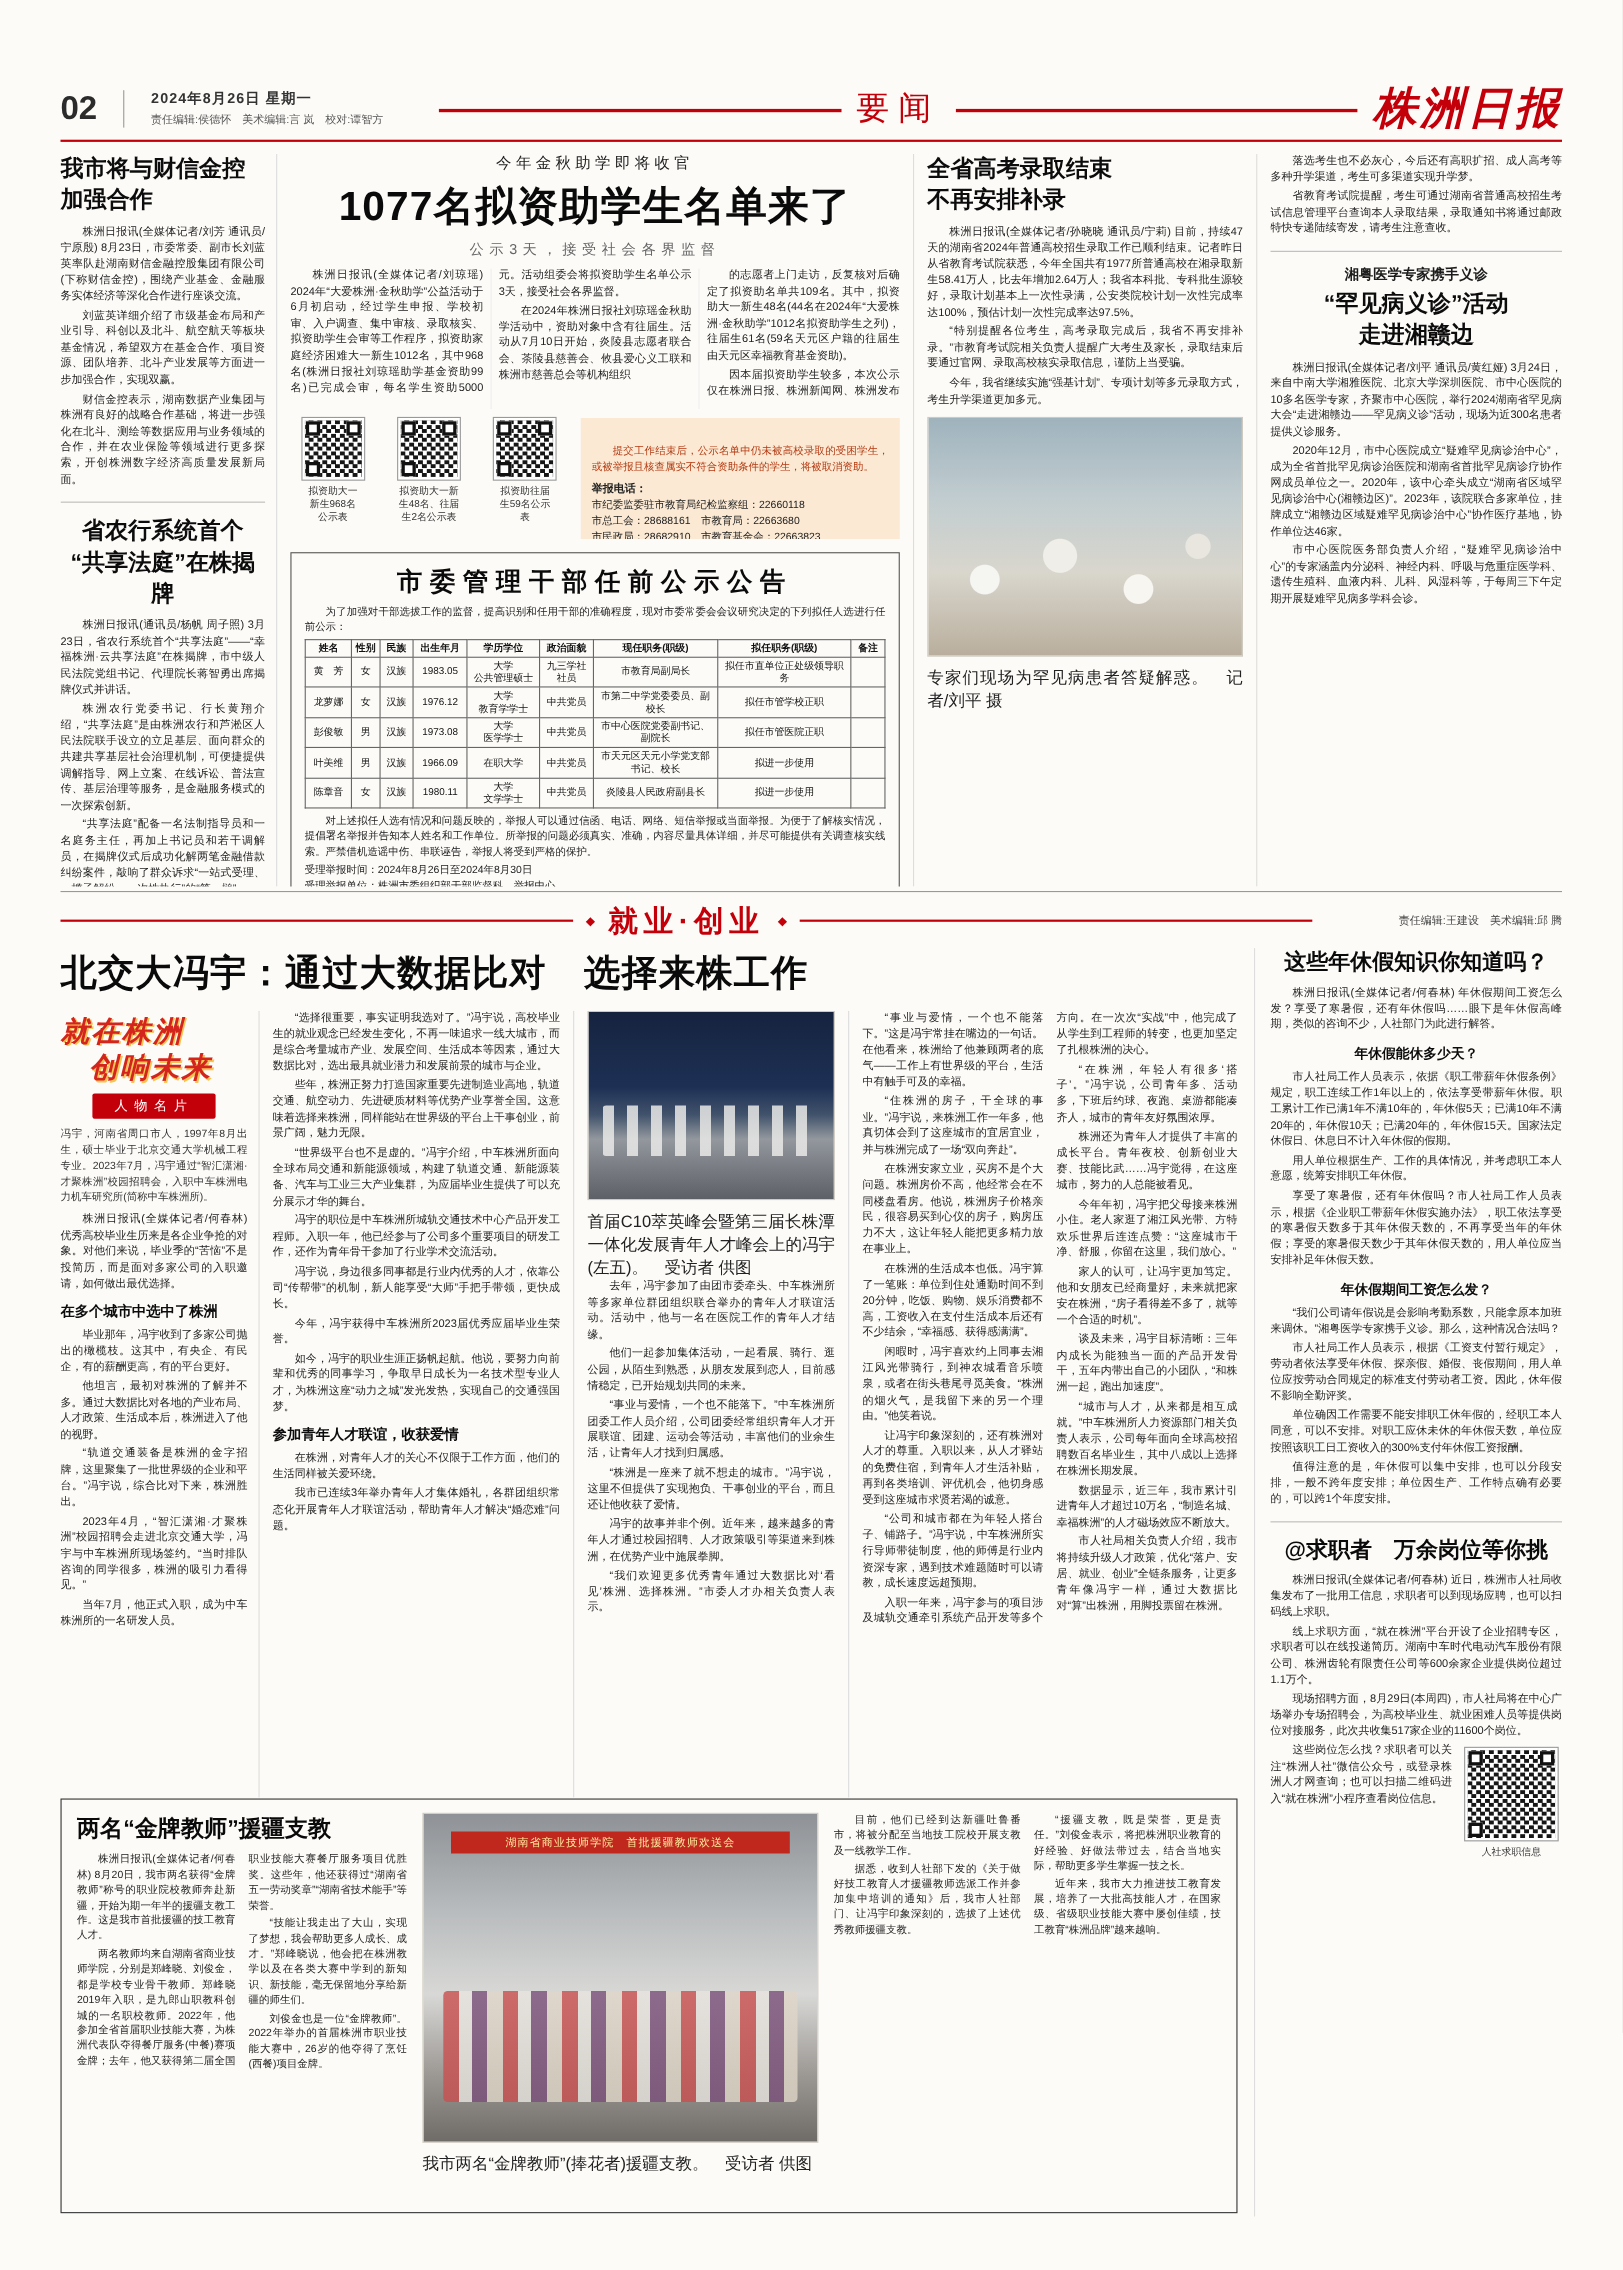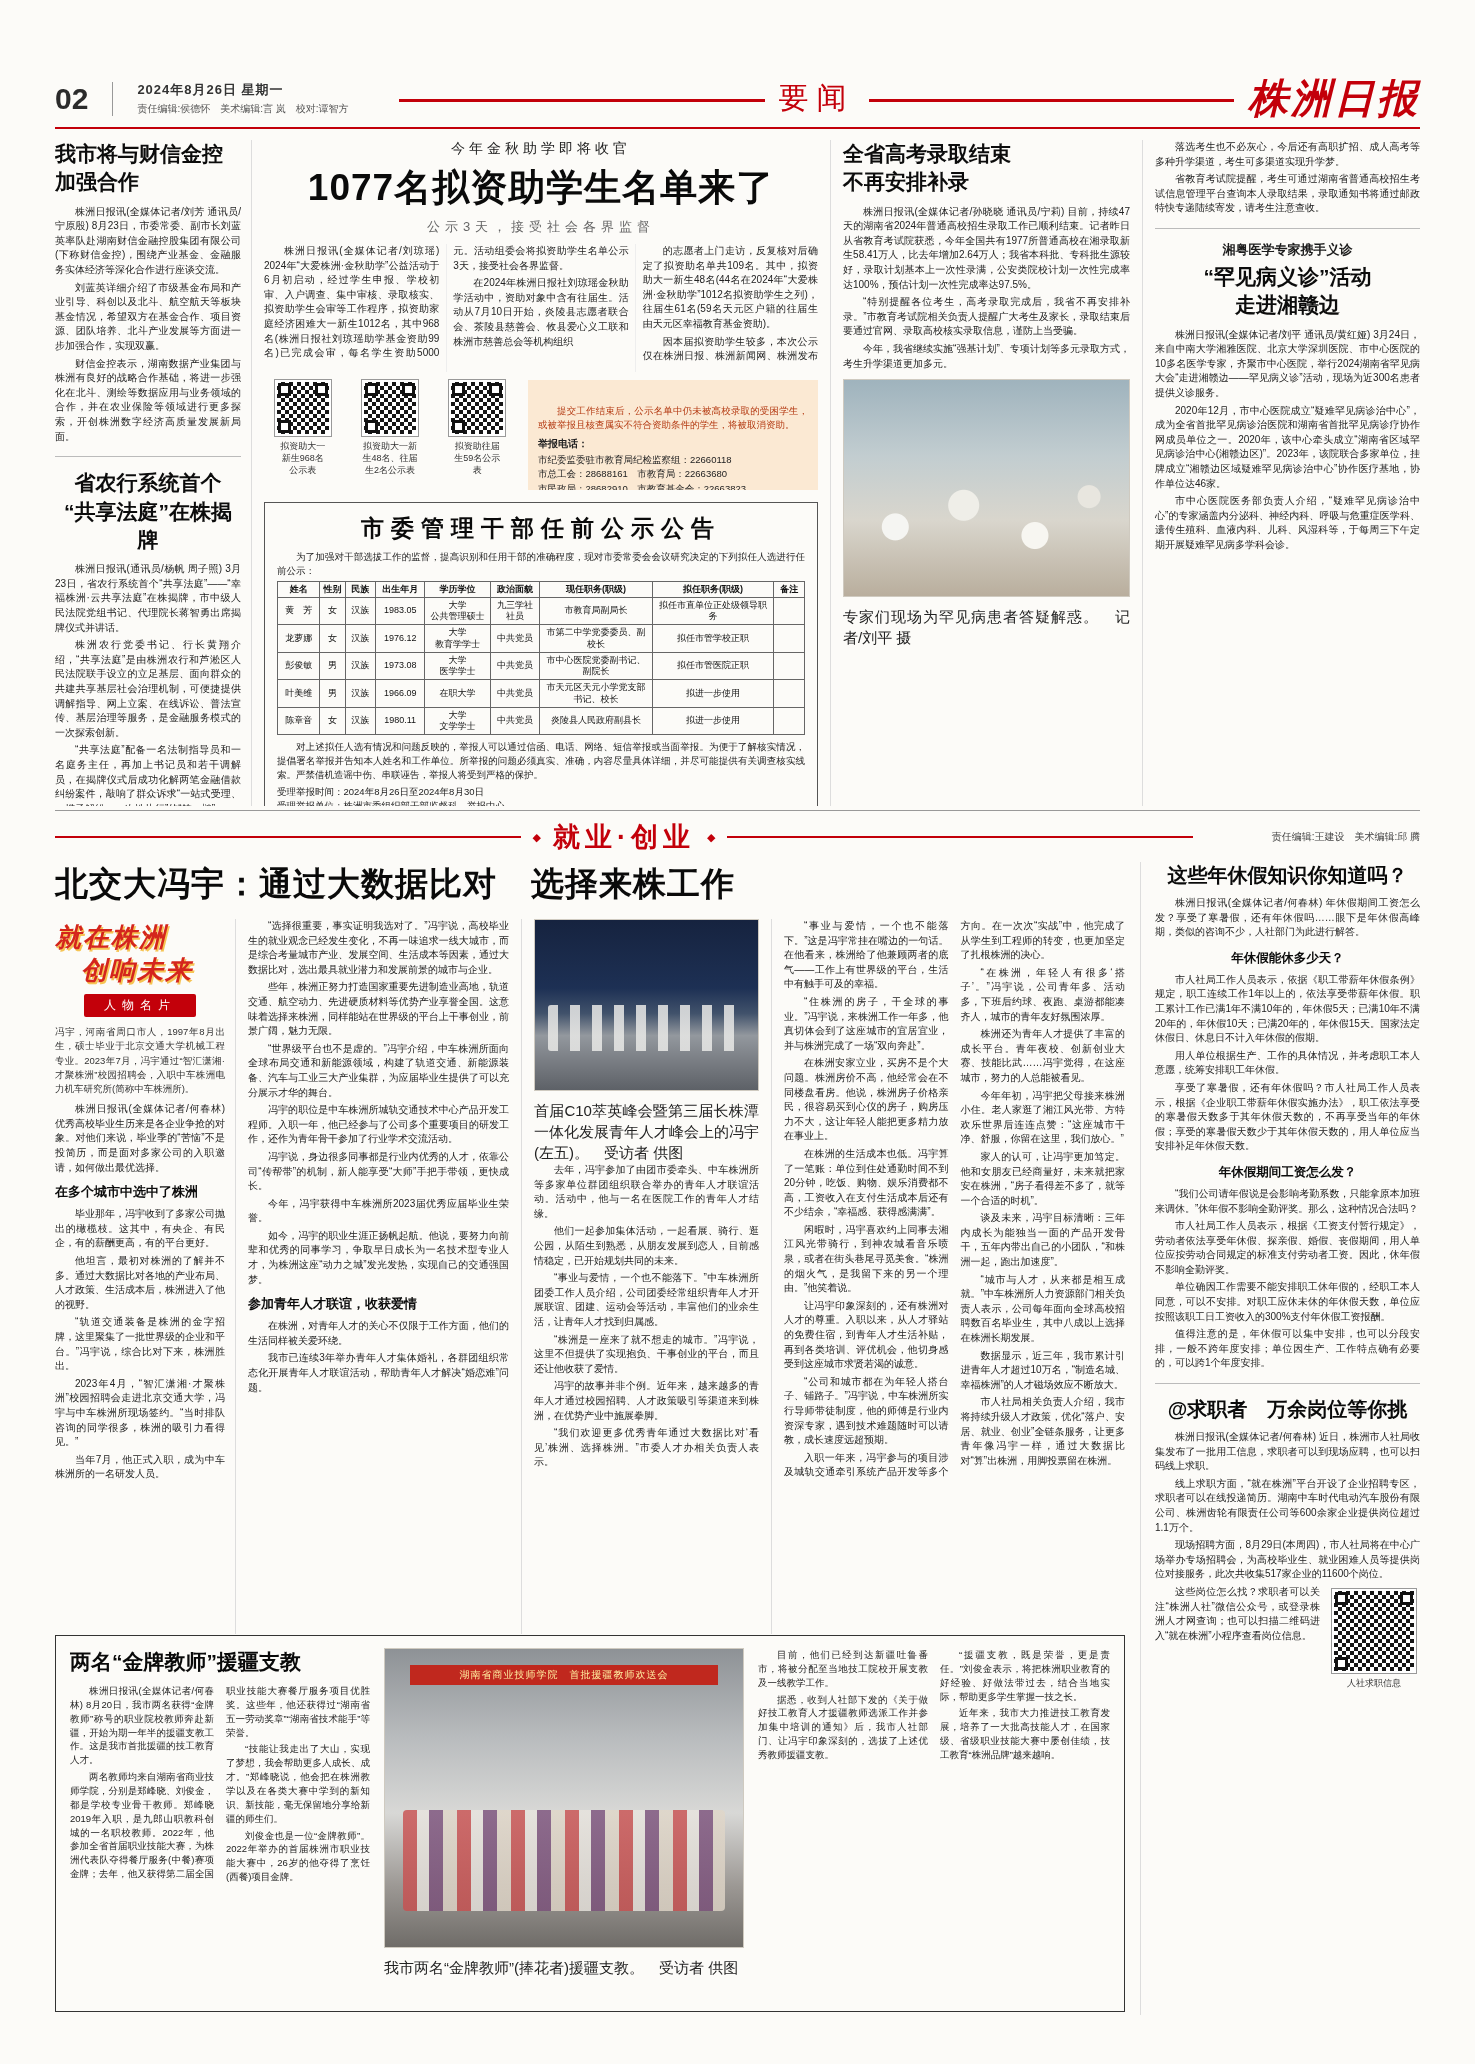--- a/index.html
+++ b/index.html
@@ -464,21 +464,21 @@
 
   <div class="abs sb">
     <div>
       <div class="sb-hl">这些年休假知识你知道吗？</div>
       <p class="b">株洲日报讯(全媒体记者/何春林) 年休假期间工资怎么发？享受了寒暑假，还有年休假吗……眼下是年休假高峰期，类似的咨询不少，人社部门为此进行解答。</p>
       <div class="sb-sub">年休假能休多少天？</div>
       <p class="b">市人社局工作人员表示，依据《职工带薪年休假条例》规定，职工连续工作1年以上的，依法享受带薪年休假。职工累计工作已满1年不满10年的，年休假5天；已满10年不满20年的，年休假10天；已满20年的，年休假15天。国家法定休假日、休息日不计入年休假的假期。</p>
       <p class="b">用人单位根据生产、工作的具体情况，并考虑职工本人意愿，统筹安排职工年休假。</p>
       <p class="b">享受了寒暑假，还有年休假吗？市人社局工作人员表示，根据《企业职工带薪年休假实施办法》，职工依法享受的寒暑假天数多于其年休假天数的，不再享受当年的年休假；享受的寒暑假天数少于其年休假天数的，用人单位应当安排补足年休假天数。</p>
       <div class="sb-sub">年休假期间工资怎么发？</div>
-      <p class="b">“我们公司请年假说是会影响考勤系数，只能拿原本加班来调休。”休年假不影响全勤评奖。那么，这种情况合法吗？</p>
+      <p class="b">“我们公司请年假说是会影响考勤系数，只能拿原本加班来调休。”湘粤医学专家携手义诊。那么，这种情况合法吗？</p>
       <p class="b">市人社局工作人员表示，根据《工资支付暂行规定》，劳动者依法享受年休假、探亲假、婚假、丧假期间，用人单位应按劳动合同规定的标准支付劳动者工资。因此，休年假不影响全勤评奖。</p>
       <p class="b">单位确因工作需要不能安排职工休年假的，经职工本人同意，可以不安排。对职工应休未休的年休假天数，单位应按照该职工日工资收入的300%支付年休假工资报酬。</p>
       <p class="b">值得注意的是，年休假可以集中安排，也可以分段安排，一般不跨年度安排；单位因生产、工作特点确有必要的，可以跨1个年度安排。</p>
     </div>
     <div class="sb-div"></div>
     <div>
       <div class="sb-hl">@求职者　万余岗位等你挑</div>
       <p class="b">株洲日报讯(全媒体记者/何春林) 近日，株洲市人社局收集发布了一批用工信息，求职者可以到现场应聘，也可以扫码线上求职。</p>
       <p class="b">线上求职方面，“就在株洲”平台开设了企业招聘专区，求职者可以在线投递简历。湖南中车时代电动汽车股份有限公司、株洲齿轮有限责任公司等600余家企业提供岗位超过1.1万个。</p>
       <p class="b">现场招聘方面，8月29日(本周四)，市人社局将在中心广场举办专场招聘会，为高校毕业生、就业困难人员等提供岗位对接服务，此次共收集517家企业的11600个岗位。</p>

